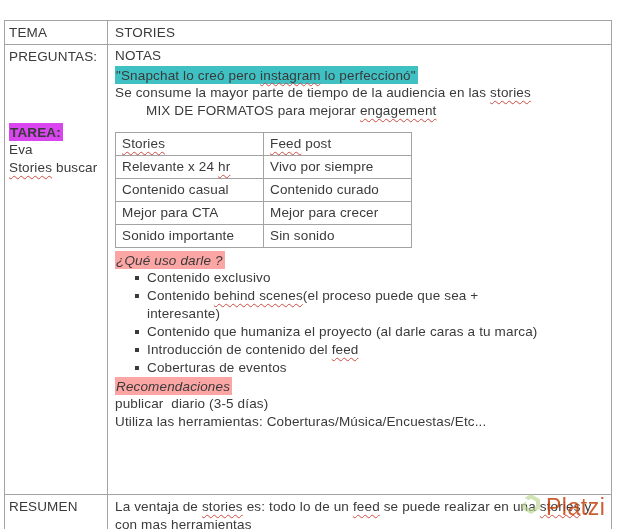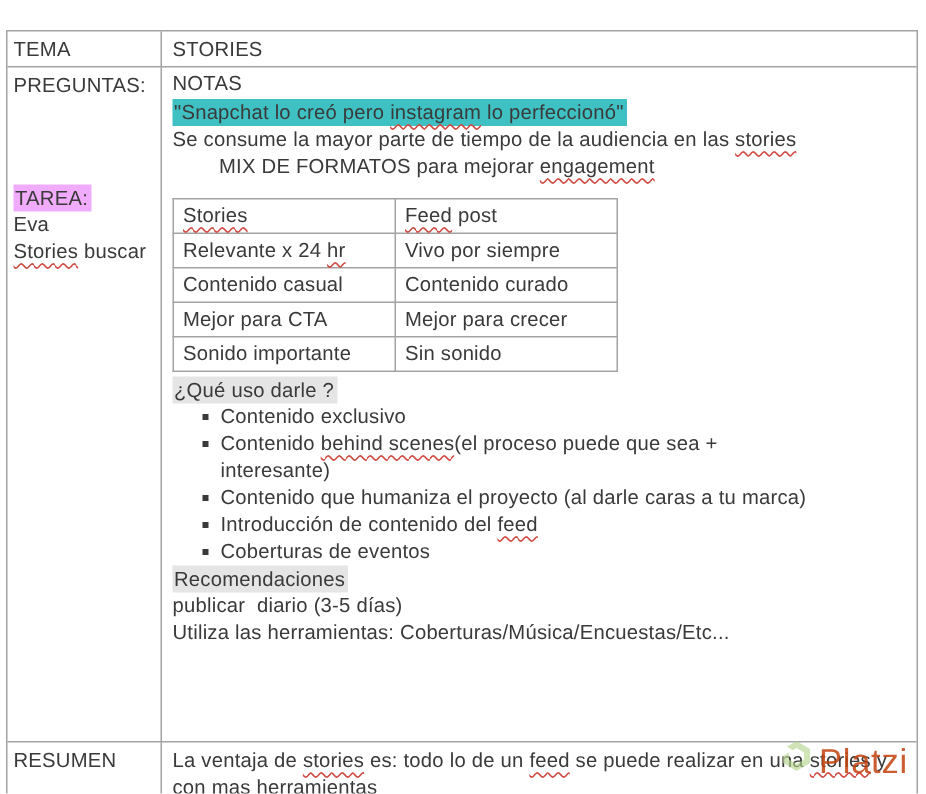--- a/index.html
+++ b/index.html
@@ -18,22 +18,22 @@
   .cell { overflow: hidden; }
   .b-r { border-right: 1px solid #a3a3a3; }
   .b-b { border-bottom: 1px solid #a3a3a3; }
   .label-cell { padding: 3px 3px 0 4px; }
   .content-cell { padding: 3px 4px 0 7px; }
   .notas-cell { padding: 2px 4px 0 7px; }
 
   .tarea-block { margin-top: 57px; }
   .hl { padding: 1.5px 2px 2px 1px; }
   .hl-teal { background: #3fc0c3; }
-  .hl-pink { background: #f0abfc; }
-  .hl-blue { background: #e5e5e5; }
+  .hl-pink { background: #d946ef; font-weight: bold; }
+  .hl-blue { background: #fca5a5; font-style: italic; }
 
   .sq span, span.sq {
     text-decoration-line: underline;
     text-decoration-style: wavy;
     text-decoration-color: #d04a42;
     text-decoration-thickness: 1px;
     text-underline-offset: 2.5px;
   }
   .mix-line { padding-left: 31px; }
   .quote-line { margin-top: 1px; }

